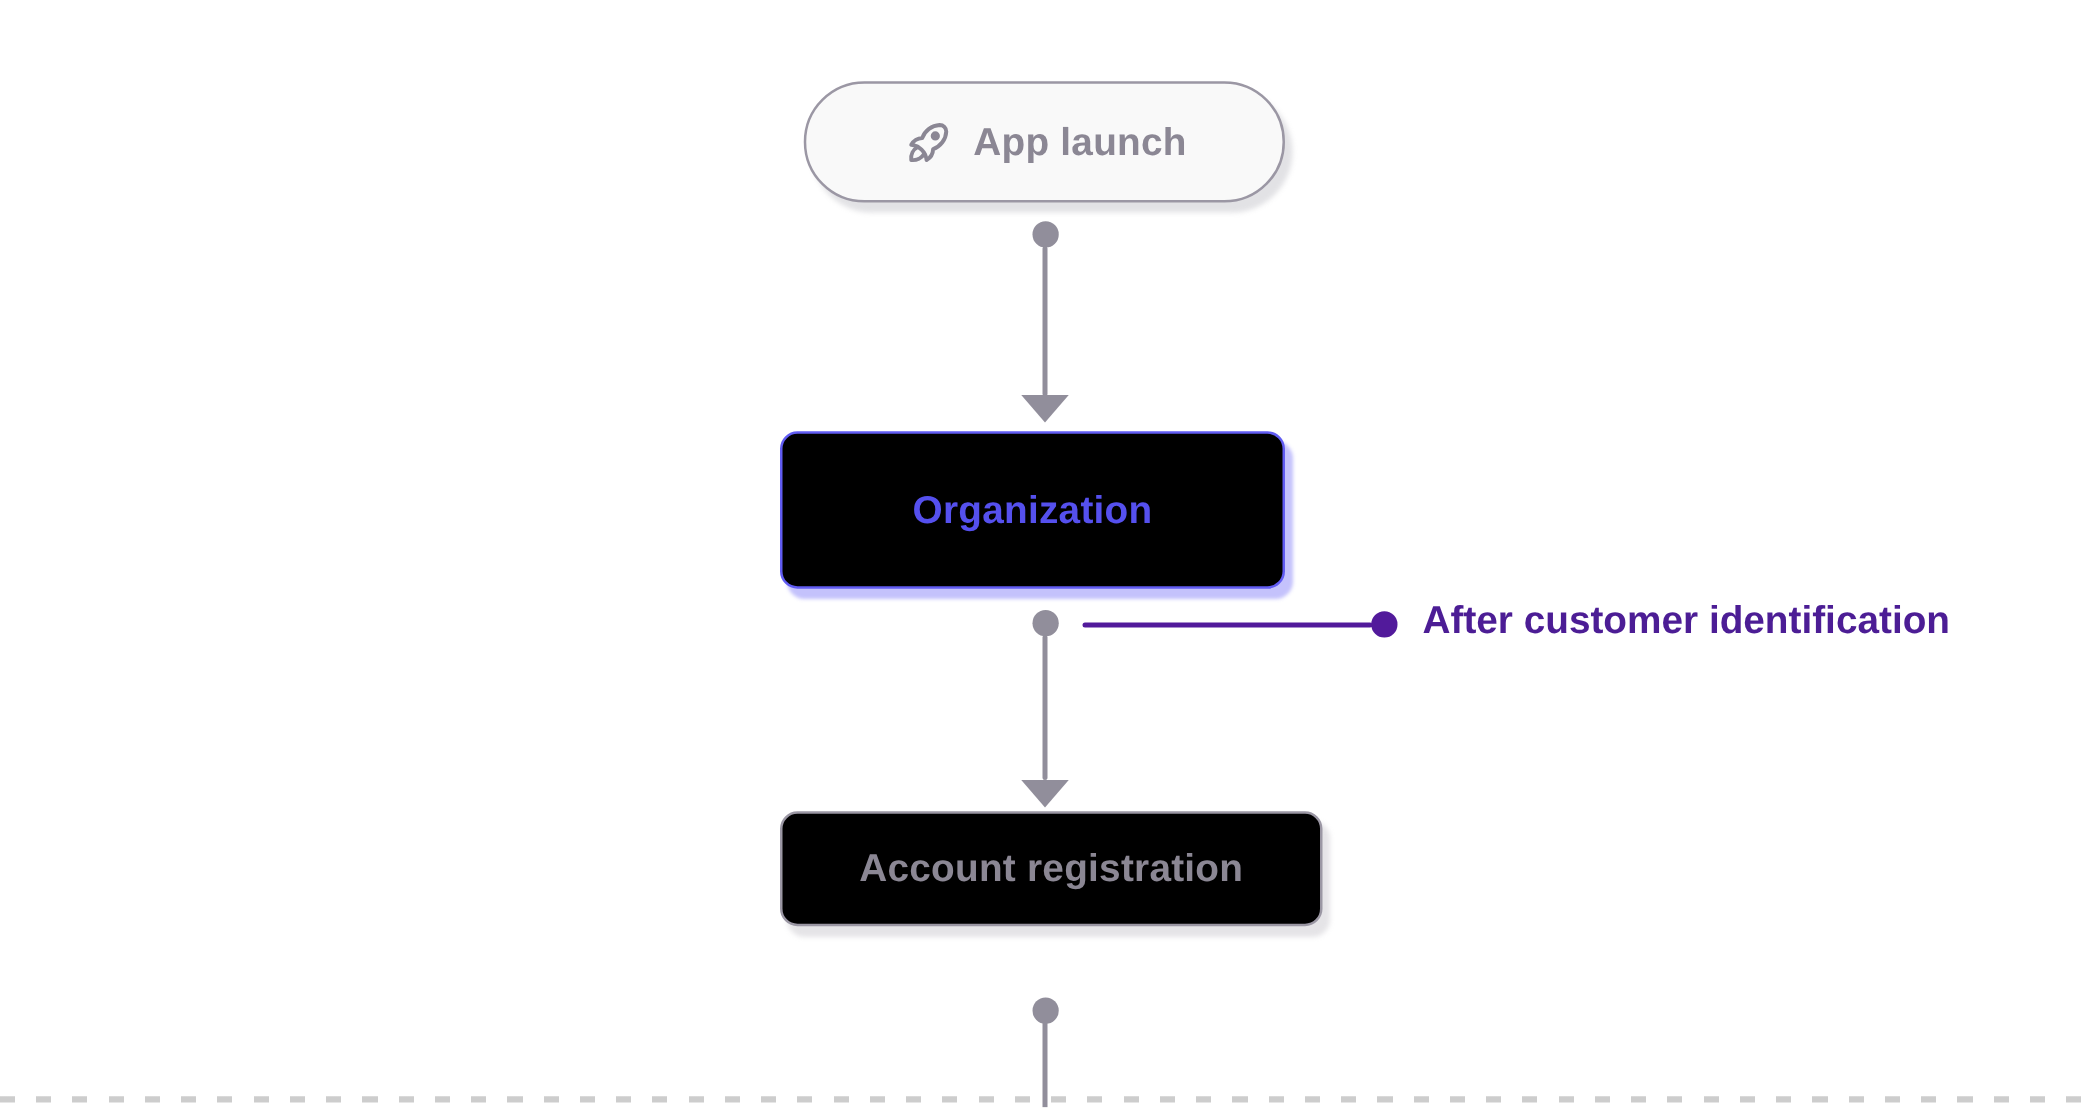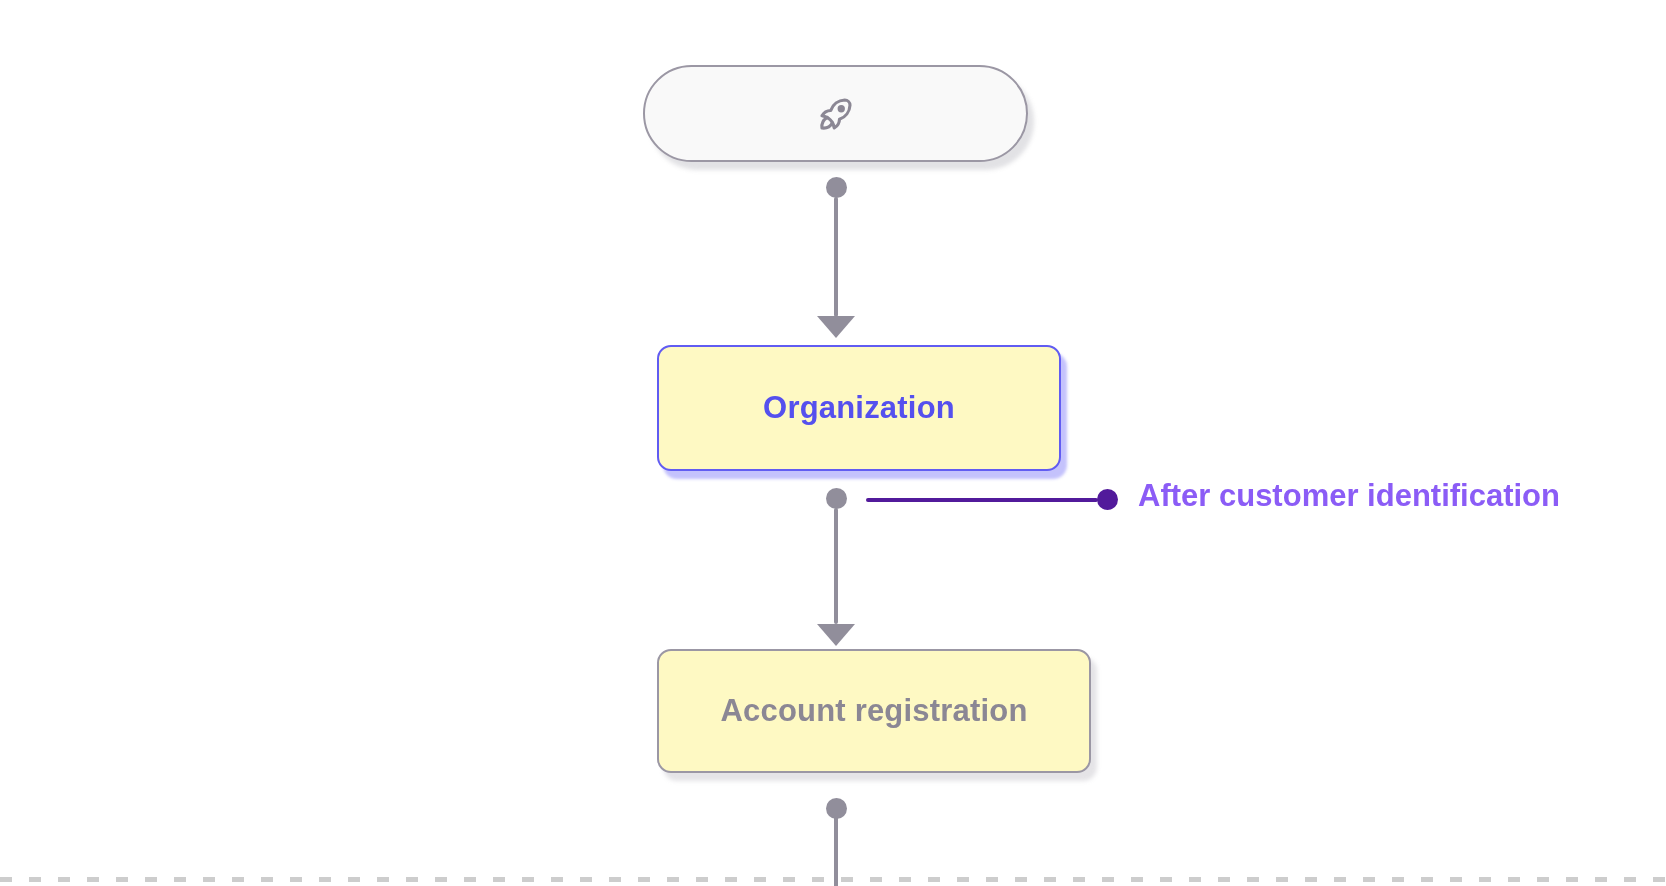--- a/index.html
+++ b/index.html
@@ -33,33 +33,32 @@
     width: 385px; height: 97px;
     border-radius: 49px;
     background: #f9f9f9;
     border: 2px solid #9b97a4;
     color: #8b8794;
     box-shadow: 6px 8px 4px rgba(160, 158, 170, 0.30);
     gap: 15px;
   }
   .node.rect {
     border-radius: 14px;
-    background: #fef9c3;
-    margin-left: 33px;
+    background: #000000;
   }
   .node.rect.highlight {
     left: 624px; top: 345px;
     width: 404px; height: 126px;
     border: 2px solid #615cf2;
     color: #5550ee;
     box-shadow: 6px 8px 3px rgba(115, 110, 248, 0.42);
   }
   .node.rect.plain {
     left: 624px; top: 649px;
-    width: 434px; height: 124px;
+    width: 434px; height: 92px;
     border: 2px solid #9b97a4;
     color: #8b8794;
     box-shadow: 6px 8px 4px rgba(160, 158, 170, 0.28);
   }
   .node .icon {
     display: inline-flex;
     color: #8b8794;
   }
 
   
@@ -104,21 +103,21 @@
   .ann-dot {
     position: absolute;
     left: 1097px; top: 489px;
     width: 21px; height: 21px;
     border-radius: 50%;
     background: #521a9b;
   }
   .ann-text {
     position: absolute;
     left: 1138px; top: 473px;
-    color: #8b5cf6;
+    color: #4c1d95;
     font-size: 31px;
     font-weight: 600;
     line-height: 45px;
     white-space: nowrap;
   }
 
   
   .cut-line {
     position: absolute;
     left: 0; top: 877px;
@@ -134,20 +133,21 @@
 <div class="canvas">
 
   <div class="node stadium">
     <span class="icon">
       <svg viewBox="0 0 24 24" width="42" height="42" fill="none" stroke="currentColor" stroke-width="1.8" stroke-linecap="round" stroke-linejoin="round">
         <path d="M4 13a8 8 0 0 1 7 7a6 6 0 0 0 3 -5a9 9 0 0 0 6 -8a3 3 0 0 0 -3 -3a9 9 0 0 0 -8 6a6 6 0 0 0 -5 3"></path>
         <path d="M7 14a6 6 0 0 0 -3 6a6 6 0 0 0 6 -3"></path>
         <circle cx="15" cy="9" r="1.2" fill="currentColor"></circle>
       </svg>
     </span>
+    <span>App launch</span>
   </div>
 
   <div class="dot e1"></div>
   <div class="vline e1"></div>
   <div class="arrowhead e1"></div>
 
   <div class="node rect highlight">
     <span>Organization</span>
   </div>
 

